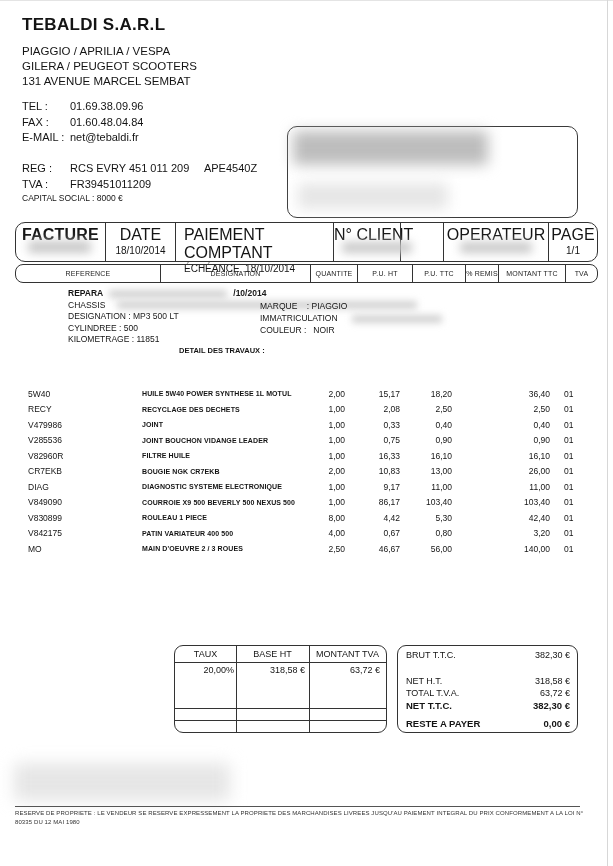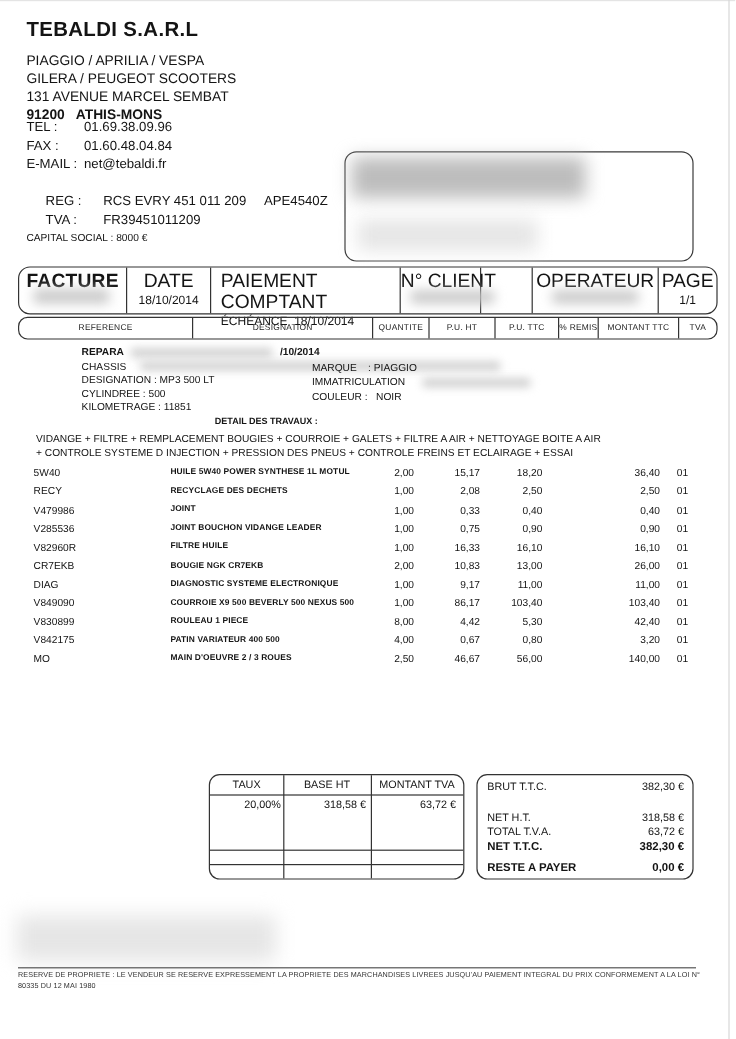--- a/index.html
+++ b/index.html
@@ -13,21 +13,21 @@
   .redact.light { background:#e6e6e6; }
   .redact-inline { display:inline-block; background:#d2d2d2; filter:blur(3.5px); border-radius:2px; height:8px; vertical-align:middle; }
 
   
   .company { position:absolute; left:22px; top:15px; }
   .company-name { font-size:17px; font-weight:bold; letter-spacing:.3px; }
   .company-line { font-size:11.5px; line-height:15px; }
   .company-line.bold { font-weight:bold; white-space:pre; }
   .contact { position:absolute; left:22px; top:99px; font-size:11px; }
   .contact-row { display:grid; grid-template-columns:48px auto; line-height:15.5px; }
-  .reg { position:absolute; left:38px; top:161px; font-size:11px; }
+  .reg { position:absolute; left:22px; top:161px; font-size:11px; }
   .reg .contact-row div:last-child { white-space:pre; }
   .capital { position:absolute; left:22px; top:193px; font-size:8.5px; }
 
   
   .client-box { position:absolute; left:287px; top:126px; width:291px; height:92px; border:1.6px solid #3a3a3a; border-radius:10px; }
 
   
   .inv-box { position:absolute; left:15px; top:222px; width:583px; height:40px; border:1.6px solid #333; border-radius:10px; display:flex; font-size:10px; }
   .inv-cell { border-right:1.3px solid #333; padding-top:3px; text-align:center; position:relative; }
   .inv-cell:last-child { border-right:none; }
@@ -88,21 +88,20 @@
 <div class="page">
   <div class="scan-edge-top"></div>
   <div class="scan-edge-right"></div>
 
   <div class="company">
     <div class="company-name">TEBALDI S.A.R.L</div>
     <div style="margin-top:9px">
       <div class="company-line">PIAGGIO / APRILIA / VESPA</div>
       <div class="company-line">GILERA / PEUGEOT SCOOTERS</div>
       <div class="company-line">131 AVENUE MARCEL SEMBAT</div>
-      <div class="company-line bold">91200   ATHIS-MONS</div>
     </div>
   </div>
 
   <div class="contact">
     <div class="contact-row">
       <div>TEL :</div>
       <div>01.69.38.09.96</div>
     </div>
     <div class="contact-row">
       <div>FAX :</div>
@@ -177,24 +176,20 @@
     <div>CYLINDREE : 500</div>
     <div>KILOMETRAGE : 11851</div>
   </div>
   <div class="vehicle-right">
     <div>MARQUE    : PIAGGIO</div>
     <div><span>IMMATRICULATION</span><span class="redact-inline" style="width:90px; margin:0 0 0 14px;"></span></div>
     <div>COULEUR :   NOIR</div>
   </div>
 
   <div class="travaux-title">DETAIL DES TRAVAUX :</div>
-  <div class="travaux-lines">
-    <div>VIDANGE + FILTRE + REMPLACEMENT BOUGIES + COURROIE + GALETS + FILTRE A AIR + NETTOYAGE BOITE A AIR</div>
-    <div>+ CONTROLE SYSTEME D INJECTION + PRESSION DES PNEUS + CONTROLE FREINS ET ECLAIRAGE + ESSAI</div>
-  </div>
 
   <div class="items">
       <div class="item-row">
       <div class="c-ref">5W40</div>
       <div class="c-des">HUILE 5W40 POWER SYNTHESE 1L MOTUL</div>
       <div class="c-num c-qty">2,00</div>
       <div class="c-num c-puht">15,17</div>
       <div class="c-num c-puttc">18,20</div>
       <div class="c-num"></div>
       <div class="c-num c-mnt">36,40</div>

